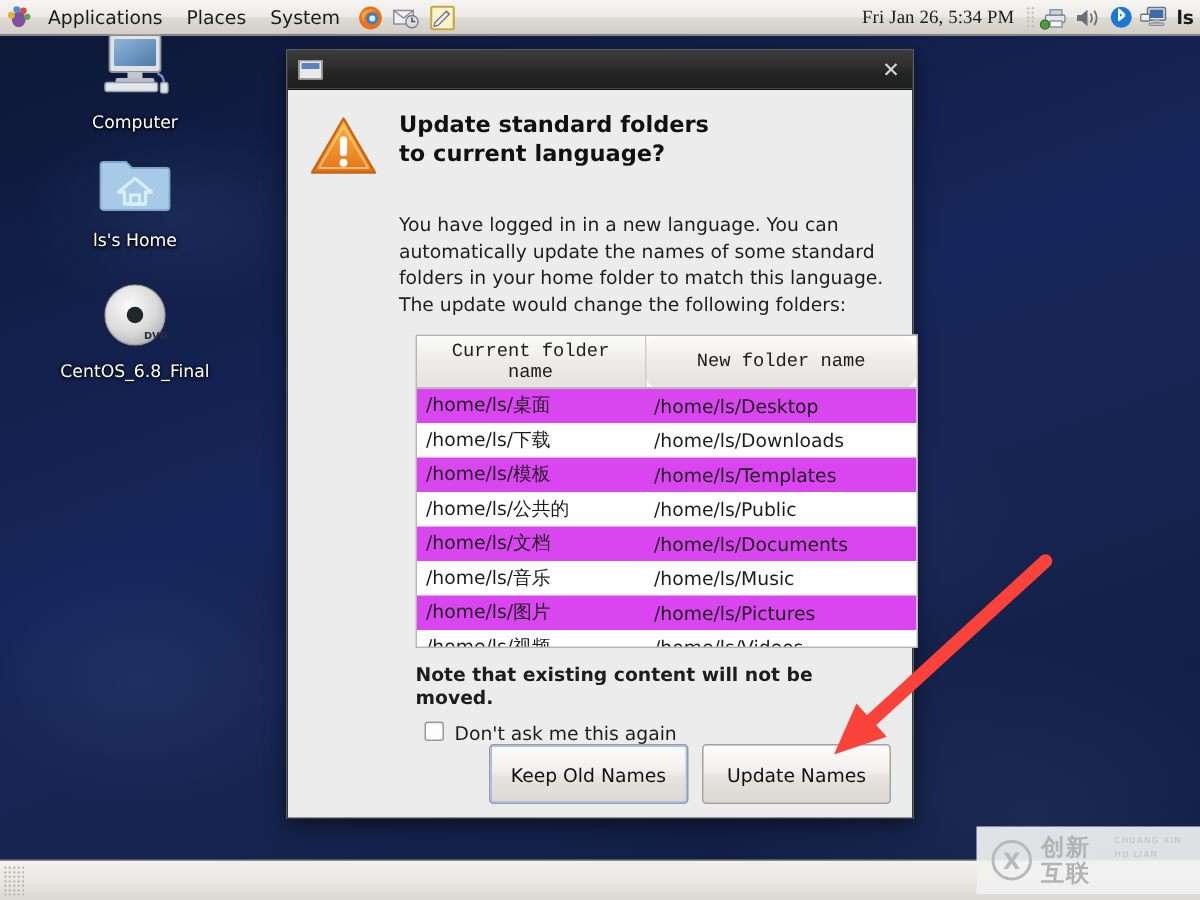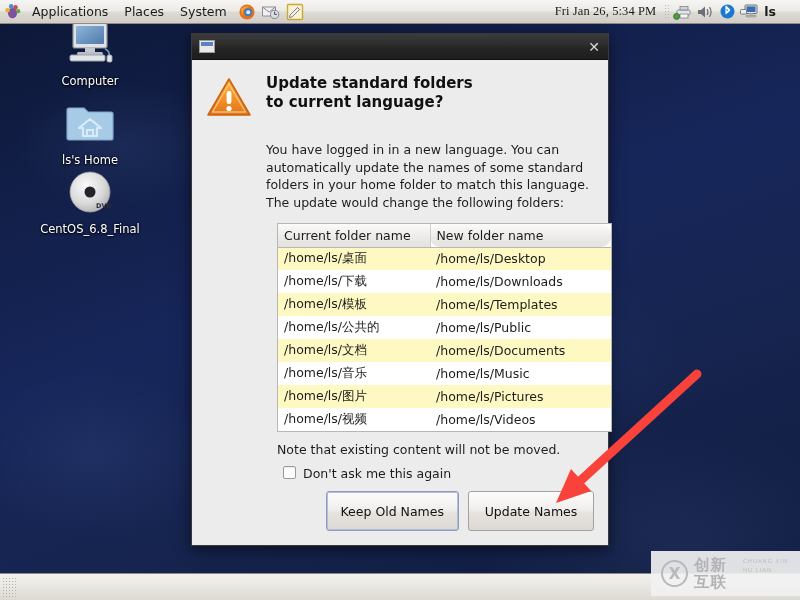--- a/index.html
+++ b/index.html
@@ -40,21 +40,21 @@
   .panel-launcher {
     width: 22px; height: 20px; margin: 0 1px;
     display: flex; align-items: center; justify-content: center;
   }
   #panel-spacer { flex: 1; }
   #clock { font-size: 12.5px; padding: 0 8px; white-space: nowrap; letter-spacing: .1px; font-family: Liberation Serif, serif;}
   .tray-icon { width: 22px; height: 20px; display: flex; align-items: center; justify-content: center; }
   #tray-sep { width: 6px; height: 16px;
     background-image: radial-gradient(#b5b1aa 35%, transparent 36%);
     background-size: 3px 3px; opacity:.85; margin-right:2px;}
-  #username { font-size: 12.5px; font-weight: bold; padding: 0 24px 0 4px; }
+  #username { font-size: 12.5px; font-weight: bold; padding: 0 4px 0 4px; }
 
   
   #bottom-panel {
     position: absolute; left: 0; top: 573px; width: 800px; height: 27px;
     background: linear-gradient(180deg, #f3f1ee 0%, #e9e7e2 50%, #dcd9d3 100%);
     border-top: 1px solid #8e8b85;
     display: flex; align-items: center;
   }
   #show-desktop {
     width: 14px; height: 20px; margin-left: 2px;
@@ -68,21 +68,21 @@
     display: flex; flex-direction: column; align-items: center;
     text-align: center;
   }
   .desk-icon .label {
     margin-top: 3px; color: #fff; font-size: 11.5px;
     text-shadow: 0 1px 2px rgba(0,0,0,.9), 0 0 3px rgba(0,0,0,.8);
     line-height: 13px; white-space: nowrap;
   }
   #icon-computer { left: 35px; top: 16px; }
   #icon-home     { left: 35px; top: 99px; }
-  #icon-dvd      { left: 35px; top: 168px; }
+  #icon-dvd      { left: 35px; top: 186px; }
 
   
   #dialog {
     position: absolute; left: 191px; top: 33px;
     width: 418px; height: 513px;
     background: #ececec;
     border: 1px solid #3a3a3a;
     box-shadow: 0 4px 14px rgba(0,0,0,.55);
     display: flex; flex-direction: column;
   }
@@ -127,36 +127,37 @@
   
   #folder-table-wrap {
     margin: 12px 0 0 71px;
     width: 335px; height: 209px;
     background: #fff;
     border: 1px solid #b8b6b2;
     overflow: hidden;
   }
   table#folder-table { width: 100%; border-collapse: collapse; font-size: 12.5px; }
   table#folder-table th {
-    text-align: left; font-weight: normal; color: #1c1c1c;
+    text-align: center; font-weight: normal; color: #1c1c1c;
     padding: 3px 6px; height: 23px;
     background: linear-gradient(180deg, #fbfbfb 0%, #eeecea 50%, #e4e2de 100%);
     border-bottom: 1px solid #b9b7b3;
     border-right: 1px solid #cfcdc9;
+    font-family: Liberation Mono, monospace;
   }
   table#folder-table th:last-child { border-right: none; border-radius: 10px; }
   table#folder-table td {
     padding: 2px 6px; height: 23px; color: #1c1c1c;
     white-space: nowrap;
   }
-  table#folder-table tbody tr.alt td { background: #fef9c3; }
+  table#folder-table tbody tr.alt td { background: #d946ef; }
   td.col-a { width: 152px; }
 
   #note {
-    margin: 10px 0 0 71px; font-size: 12.5px; color: #1d1d1d;
+    margin: 10px 0 0 71px; font-size: 12.5px; color: #1d1d1d; font-weight: bold;
   }
   #checkbox-row {
     margin: 9px 0 0 77px; display: flex; gap: 7px;
     font-size: 12.5px; color: #1d1d1d;
   }
   #checkbox-box {
     width: 13px; height: 13px; background: #fdfdfd;
     border: 1px solid #9c9a96; border-radius: 2px;
     box-shadow: inset 0 1px 1px rgba(0,0,0,.07);
   }

